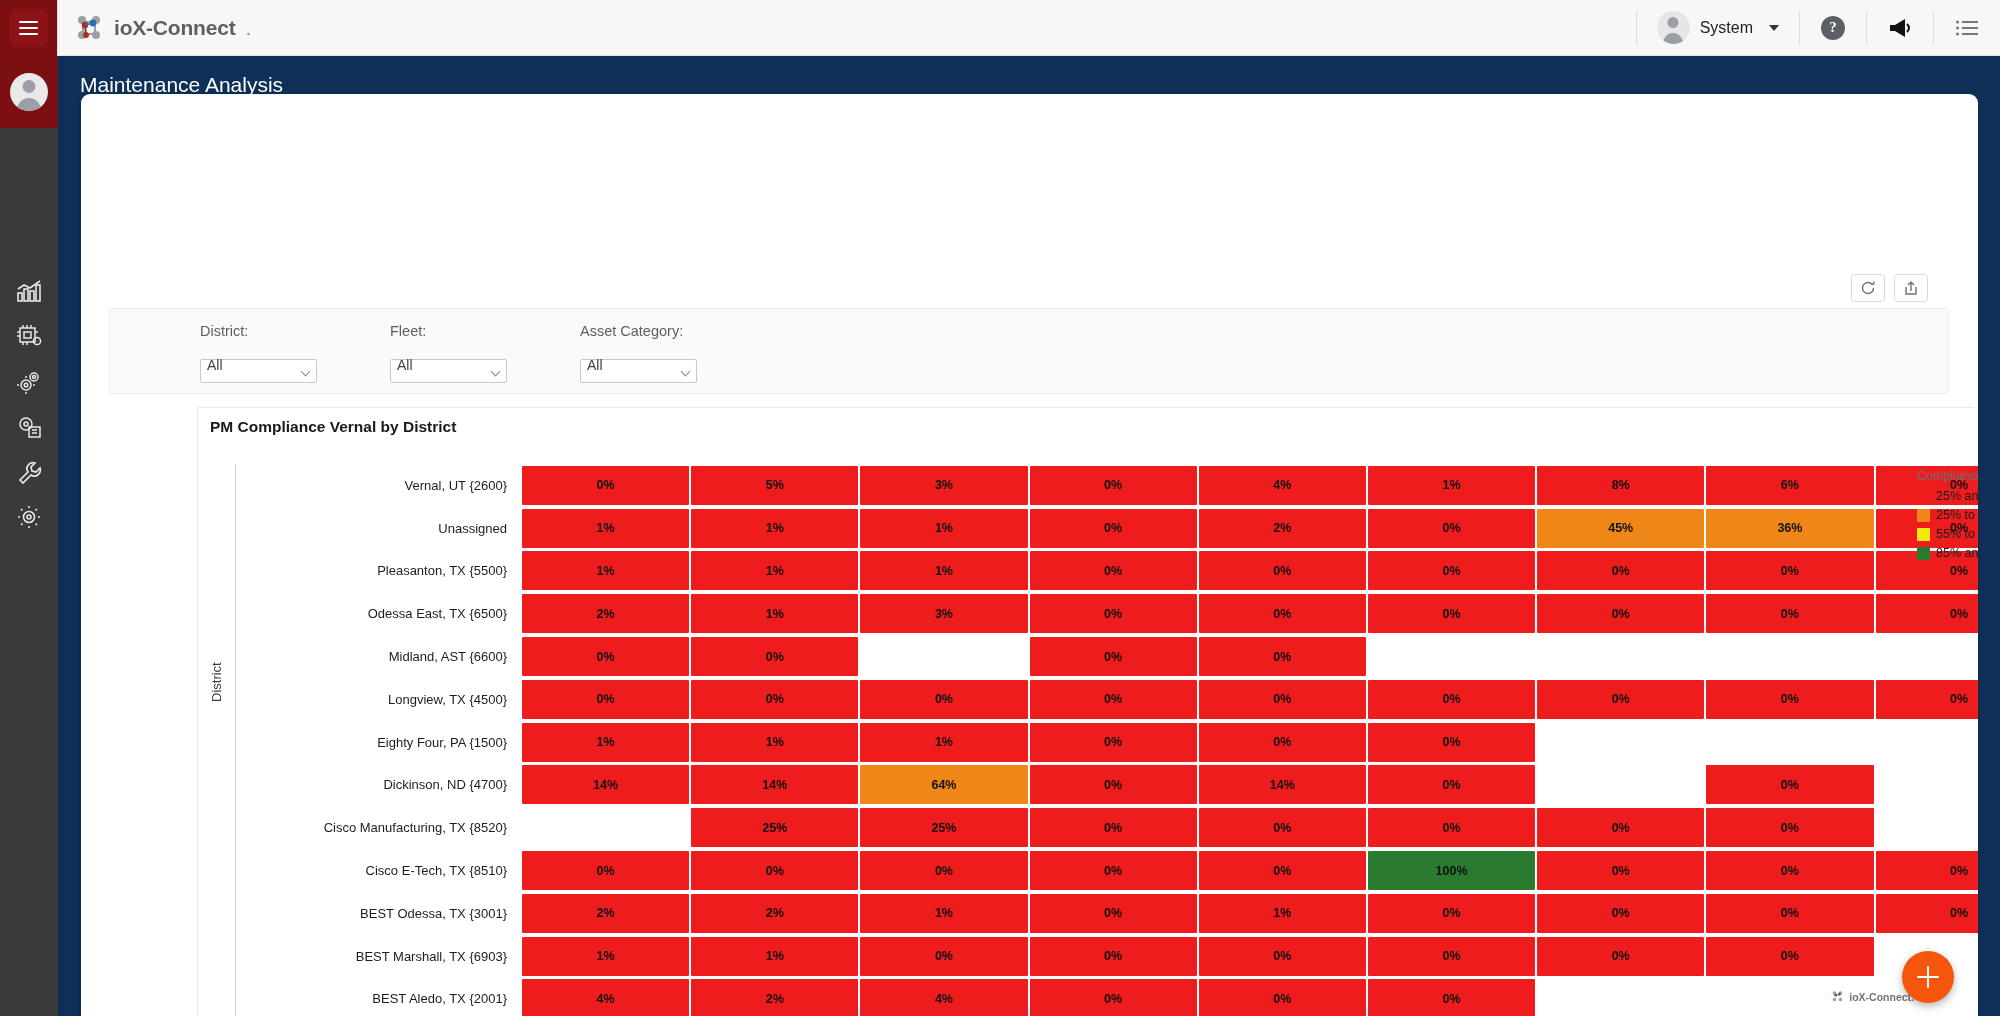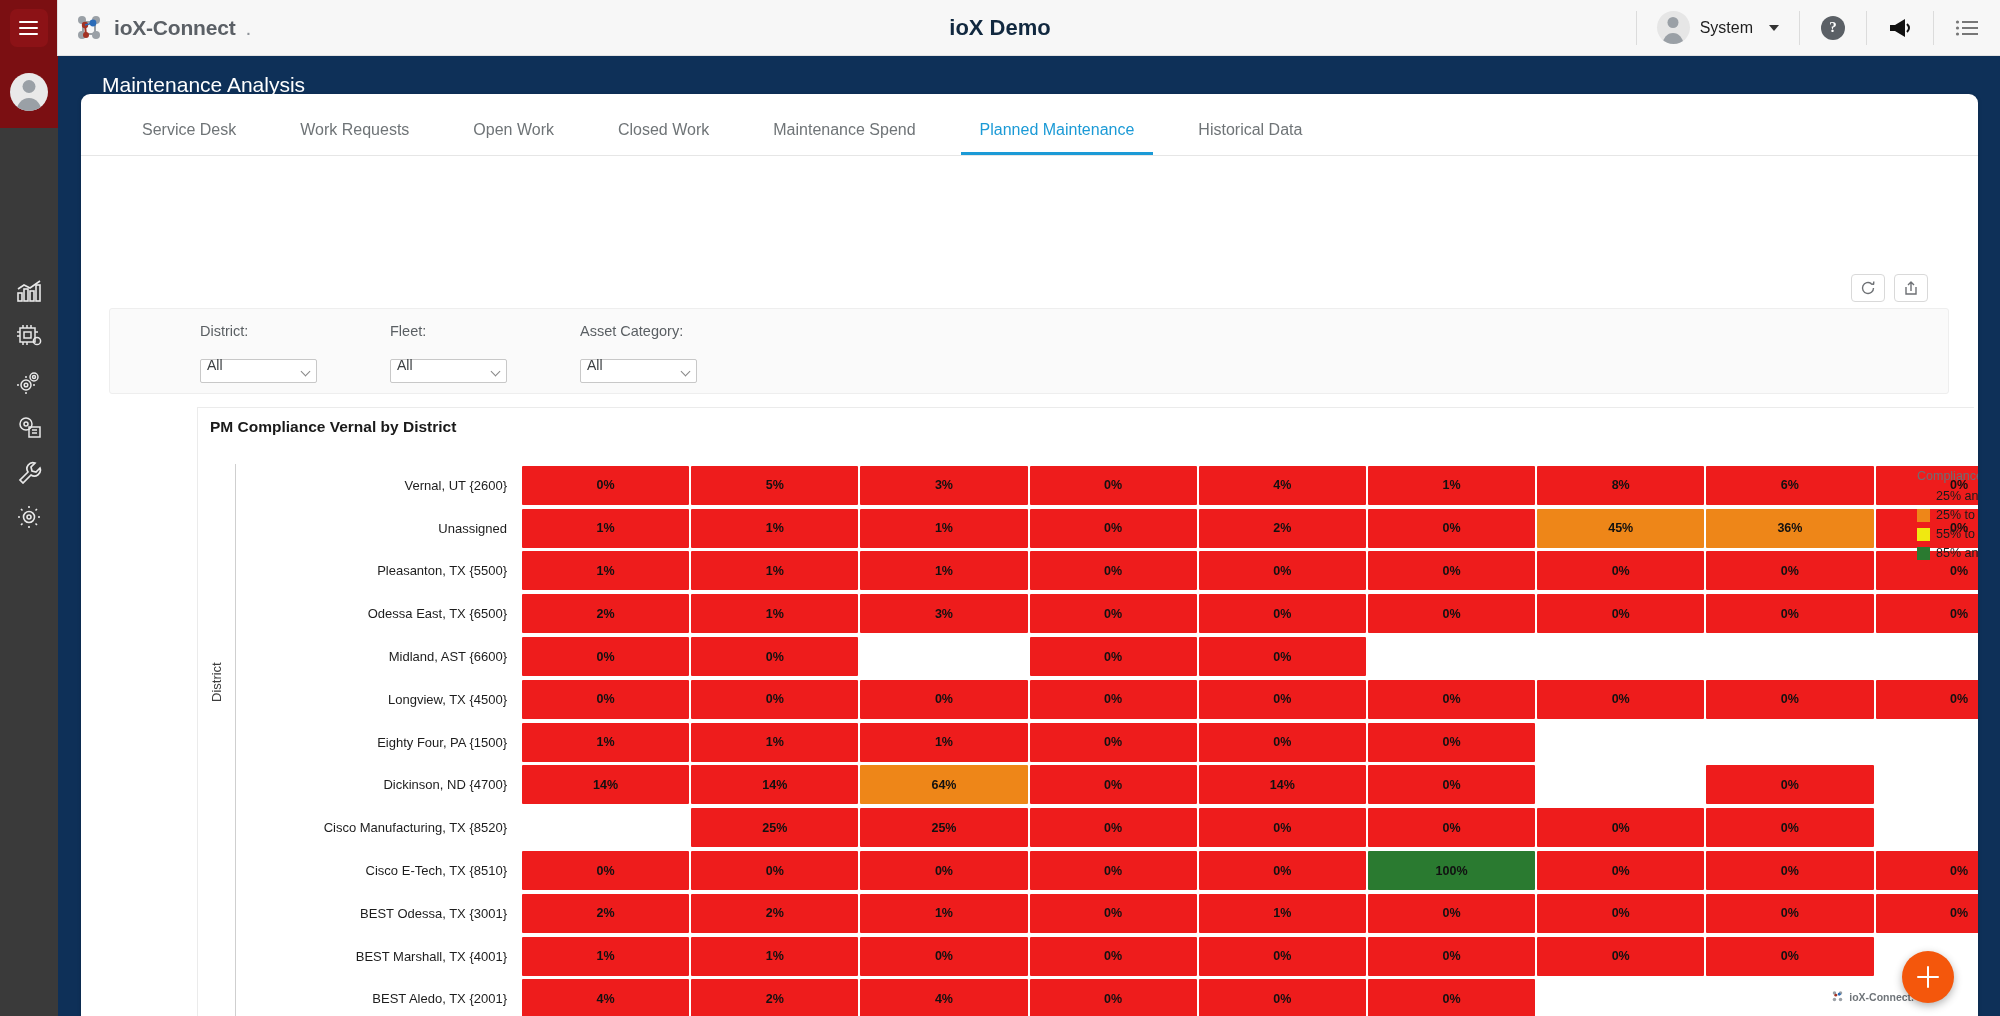--- a/index.html
+++ b/index.html
@@ -86,21 +86,21 @@
   .rail-items { padding-top: 148px; display: flex; flex-direction: column; align-items: center; gap: 13px; }
   .rail-item { width: 44px; height: 32px; display: flex; align-items: center; justify-content: center; }
   .rail-item svg { display: block; }
 
   
   .page {
     position: absolute; top: 56px; left: 58px; width: 1942px; height: 960px;
     background: #0e3058;
   }
   .page-title {
-    color: #ffffff; font-size: 21px; padding: 17px 0 0 44px; font-weight: normal;
+    color: #ffffff; font-size: 21px; padding: 17px 0 0 22px; font-weight: normal;
   }
 
   .card {
     position: absolute; top: 38px; left: 23px; width: 1897px; height: 923px;
     background: #ffffff; border-radius: 9px 9px 0 0;
     box-shadow: 0 1px 4px rgba(0,0,0,.18);
     overflow: hidden;
   }
 
   
@@ -213,21 +213,20 @@
         <circle cx="11" cy="12" r="3.2" fill="#a33224"></circle>
         <circle cx="12" cy="22" r="3" fill="#a33224"></circle>
         <path d="M11 12 L12 22" stroke="#a33224" stroke-width="2"></path>
         <path d="M11 12 L19 10" stroke="#2b6cb8" stroke-width="1.6"></path>
       </svg>
     </div>
     <span class="brand-name">ioX-Connect</span>
     <span class="brand-dot">.</span>
   </div>
 
-  <div class="topbar-center">ioX Demo</div>
 
   <div class="topbar-right">
     <div class="tb-sep"></div>
     <div class="user-chip">
       <div class="avatar-sm"></div>
       <span class="user-name">System</span>
       <span class="caret-dn"></span>
     </div>
     <div class="tb-sep"></div>
     <div class="icon-btn">
@@ -305,29 +304,20 @@
         <path d="M13 3 V1 M13 23 V21 M4 12 H2 M24 12 H22 M6.5 5.5 L5 4 M19.5 18.5 L21 20 M19.5 5.5 L21 4 M6.5 18.5 L5 20"></path>
       </svg>
     </div>
   </div>
 </div>
 
 <div class="page">
   <div class="page-title">Maintenance Analysis</div>
 
   <div class="card">
-    <div class="tabs" id="tab-bar">
-        <div class="tab">Service Desk</div>
-        <div class="tab">Work Requests</div>
-        <div class="tab">Open Work</div>
-        <div class="tab">Closed Work</div>
-        <div class="tab">Maintenance Spend</div>
-        <div class="tab active">Planned Maintenance</div>
-        <div class="tab">Historical Data</div>
-      </div>
 
     <div class="tool-row">
       <div class="tool-btn">
         <svg width="16" height="16" viewBox="0 0 16 16" fill="none" stroke="#6d7074" stroke-width="1.4">
           <path d="M13.5 8 a5.5 5.5 0 1 1 -2.2 -4.4"></path>
           <path d="M13.8 1.5 L13.6 4.2 L10.9 4" stroke-linejoin="round"></path>
         </svg>
       </div>
       <div class="tool-btn">
         <svg width="16" height="16" viewBox="0 0 16 16" fill="none" stroke="#6d7074" stroke-width="1.4">
@@ -372,21 +362,21 @@
           <div class="row-label">Unassigned</div>
           <div class="row-label">Pleasanton, TX {5500}</div>
           <div class="row-label">Odessa East, TX {6500}</div>
           <div class="row-label">Midland, AST {6600}</div>
           <div class="row-label">Longview, TX {4500}</div>
           <div class="row-label">Eighty Four, PA {1500}</div>
           <div class="row-label">Dickinson, ND {4700}</div>
           <div class="row-label">Cisco Manufacturing, TX {8520}</div>
           <div class="row-label">Cisco E-Tech, TX {8510}</div>
           <div class="row-label">BEST Odessa, TX {3001}</div>
-          <div class="row-label">BEST Marshall, TX {4001}</div>
+          <div class="row-label">BEST Marshall, TX {6903}</div>
           <div class="row-label">BEST Aledo, TX {2001}</div>
         </div>
       <div class="grid" id="heat-grid">
           <div class="hrow">
             <div class="cell" style="background: rgb(238, 28, 28);">0%</div>
             <div class="cell" style="background: rgb(238, 28, 28);">5%</div>
             <div class="cell" style="background: rgb(238, 28, 28);">3%</div>
             <div class="cell" style="background: rgb(238, 28, 28);">0%</div>
             <div class="cell" style="background: rgb(238, 28, 28);">4%</div>
             <div class="cell" style="background: rgb(238, 28, 28);">1%</div>

